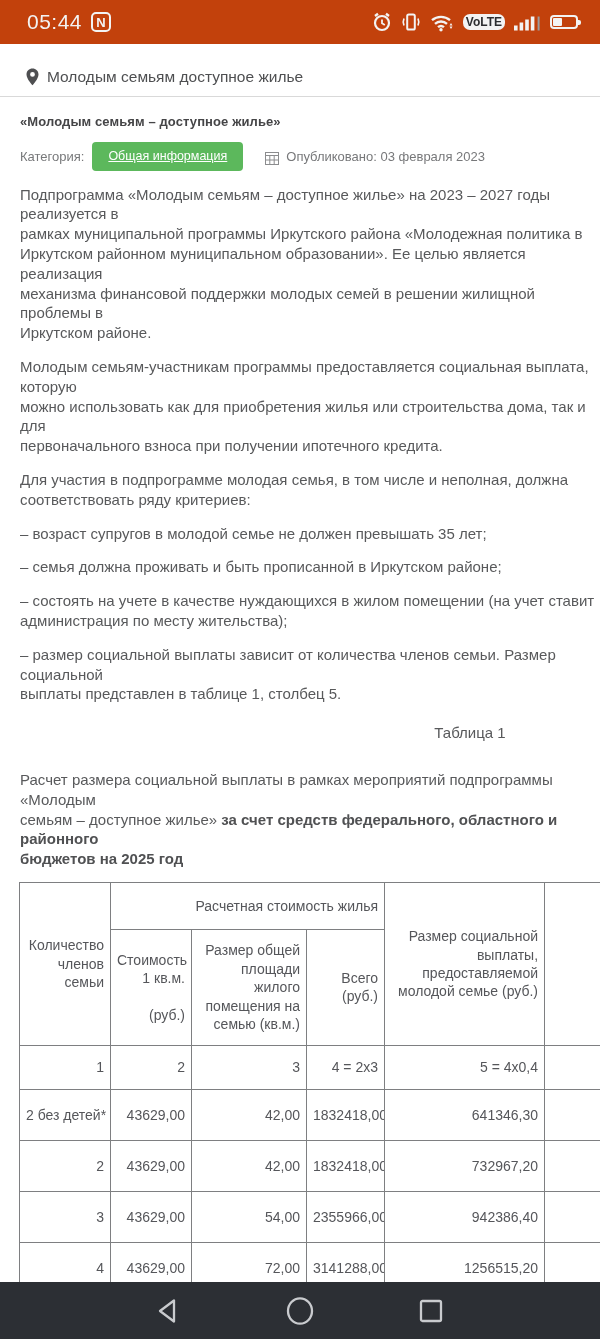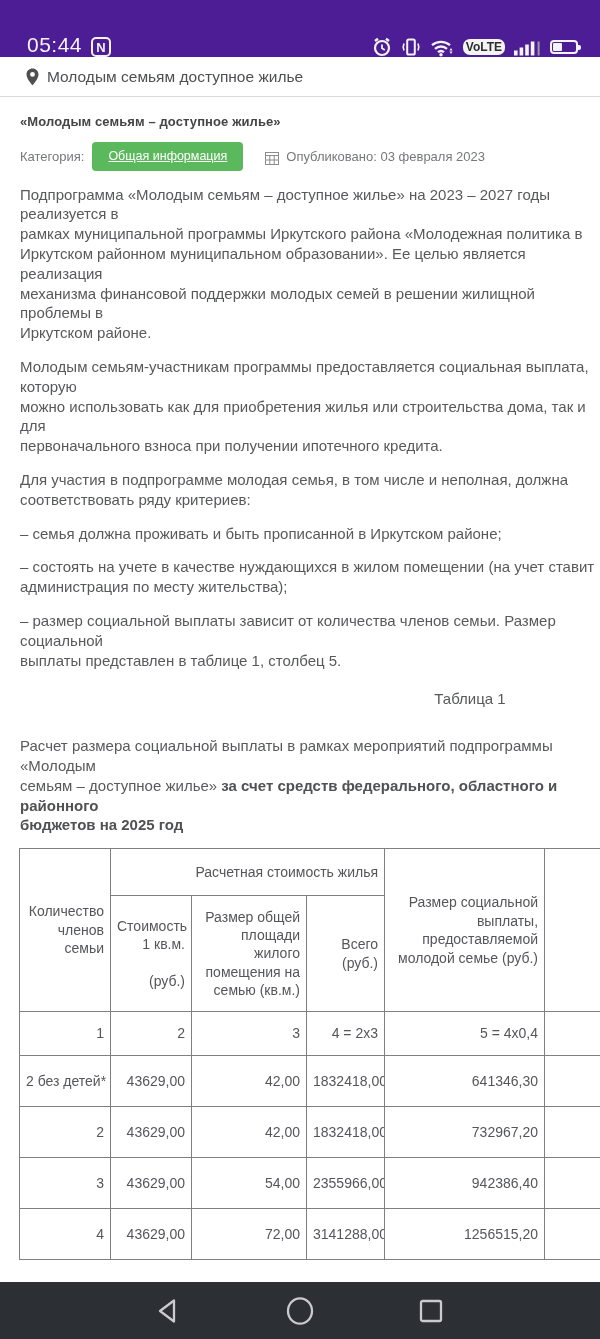--- a/index.html
+++ b/index.html
@@ -3,22 +3,22 @@
 <meta charset="utf-8">
 <style>
   * { margin:0; padding:0; box-sizing:border-box; }
   html,body { width:600px; }
   body {
     position:relative; width:600px; height:1339px; overflow:hidden;
     background:#ffffff; font-family:"Liberation Sans", sans-serif;
   }
   
   .status-bar {
-    position:absolute; top:0; left:0; width:600px; height:57px;
-    background:#4c1d95; display:flex; align-items:flex-end;
+    position:absolute; top:0; left:0; width:600px; height:44px;
+    background:#c2410c; display:flex; align-items:center;
     padding:0 22px 0 27px; color:#f3f3f3;
   }
   .sb-time { font-size:21px; letter-spacing:0.5px; }
   .nfc-badge {
     margin-left:9px; width:20px; height:20px; border:2px solid #f3f3f3;
     border-radius:5px; display:flex; align-items:center; justify-content:center;
     font-size:13px; font-weight:bold; color:#f3f3f3;
   }
   .sb-right { margin-left:auto; display:flex; align-items:center; gap:9px; }
   .volte-badge {
@@ -154,20 +154,21 @@
     <p class="para">Подпрограмма «Молодым семьям – доступное жилье» на 2023 – 2027 годы реализуется в
 рамках  муниципальной программы Иркутского района «Молодежная политика в
 Иркутском районном муниципальном образовании». Ее целью является реализация
 механизма финансовой поддержки молодых семей в решении жилищной проблемы в
 Иркутском районе.</p>
     <p class="para">Молодым семьям-участникам программы предоставляется социальная выплата, которую
 можно использовать как для приобретения жилья или строительства дома, так и для
 первоначального взноса при получении ипотечного кредита.</p>
     <p class="para">Для участия в подпрограмме молодая семья, в том числе и неполная, должна
 соответствовать ряду критериев:</p>
+    <p class="para">–  возраст супругов в молодой семье не должен превышать 35 лет;</p>
     <p class="para">– семья должна проживать и быть прописанной в Иркутском районе;</p>
     <p class="para">– состоять на учете в качестве нуждающихся в жилом помещении (на учет ставит
 администрация по месту жительства);</p>
     <p class="para">–  размер социальной выплаты зависит от количества членов семьи. Размер социальной
 выплаты представлен в таблице 1, столбец 5.</p>
 
     <div class="tbl-caption">Таблица 1</div>
 
     <p class="tbl-intro"><span>Расчет размера социальной выплаты в рамках мероприятий подпрограммы «Молодым
 семьям – доступное жилье» </span><b>за счет средств федерального, областного и районного

